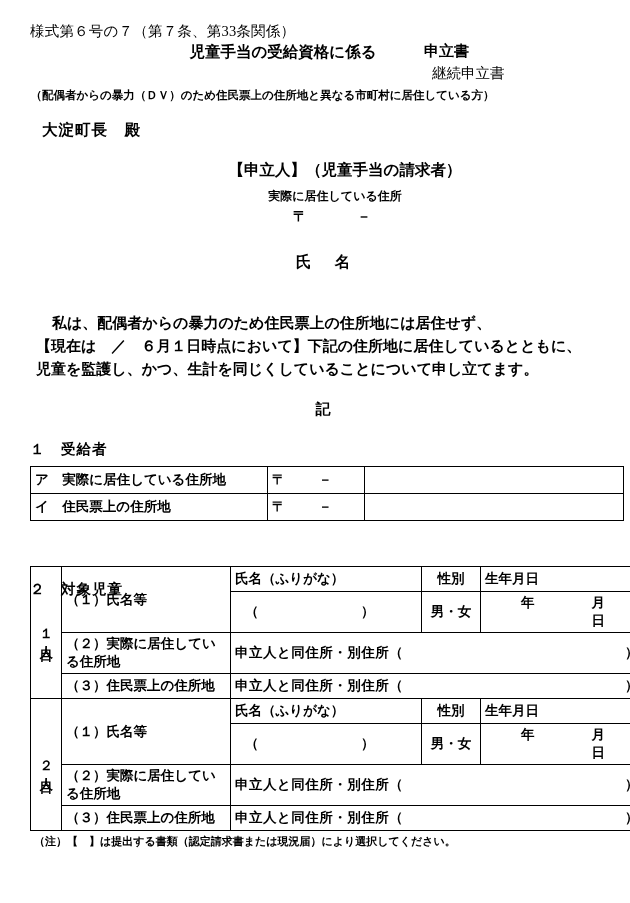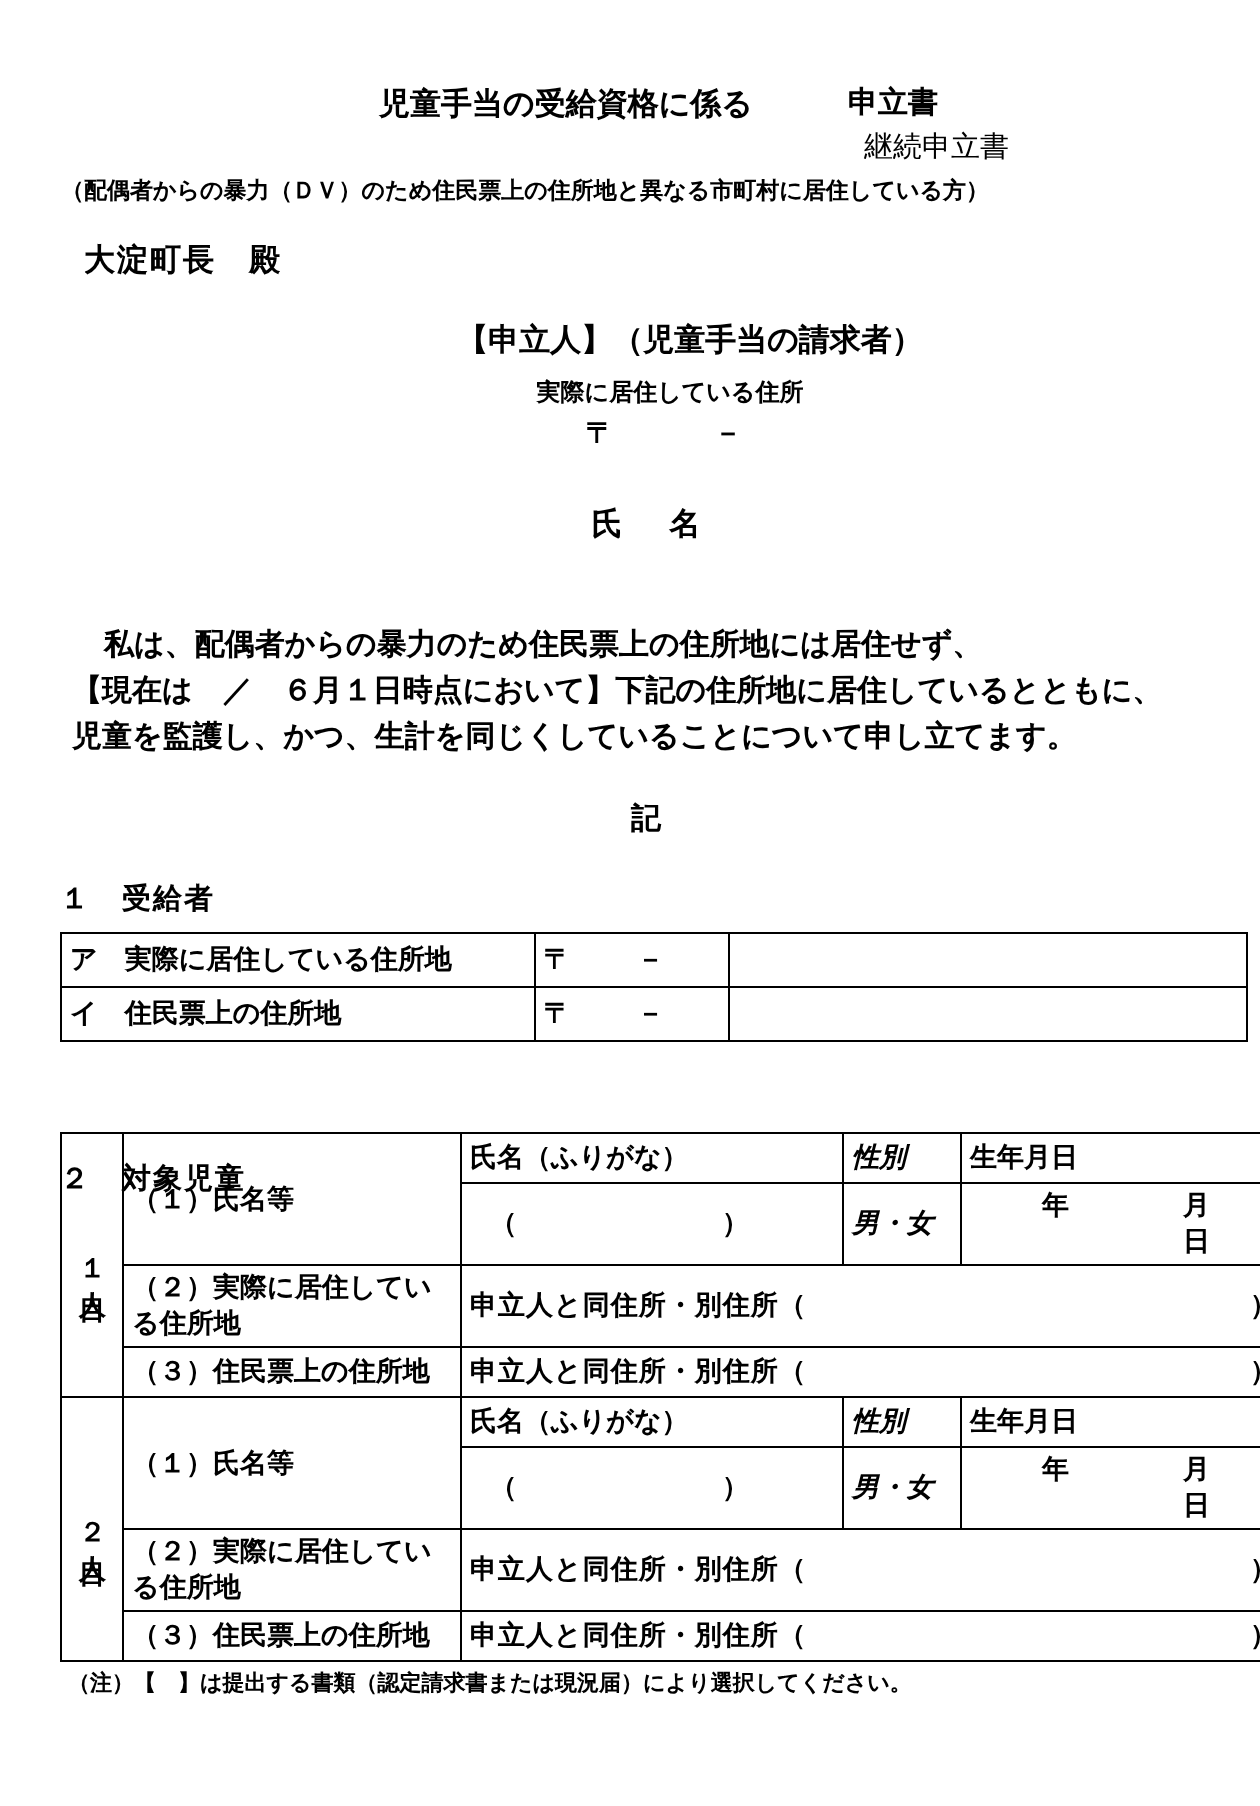--- a/index.html
+++ b/index.html
@@ -191,21 +191,21 @@
     position: absolute;
     left: 30px;
     top: 566px;
     width: 570px;
     table-layout: fixed;
   }
   .tbl2 td { height: 20px; }
   .col-side { width: 22px; text-align: center; }
   .col-item { width: 160px; }
   .col-mid { width: 182px; }
-  .col-sex { width: 50px; text-align: left; font-style: italic; }
+  .col-sex { width: 50px; text-align: center; }
   .col-dob { width: 154px; }
   .side-vert {
     writing-mode: vertical-rl;
     text-orientation: upright;
     letter-spacing: 3px;
     display: inline-block;
     line-height: 1;
     font-size: 13.5px;
   }
   .dob-cell {
@@ -229,20 +229,21 @@
     top: 834px;
     font-size: 11px;
     font-weight: bold;
   }
 </style>
 </head>
 <body>
 
 <div class="page">
 
+  <div class="form-no">様式第６号の７（第７条、第33条関係）</div>
 
   <div class="title-block">
     <div class="title-line">
       <span class="title-main">児童手当の受給資格に係る</span>
       <span class="title-right-1">申立書</span>
       <span class="title-right-2">継続申立書</span>
     </div>
   </div>
 
   <div class="subtitle">（配偶者からの暴力（ＤＶ）のため住民票上の住所地と異なる市町村に居住している方）</div>

